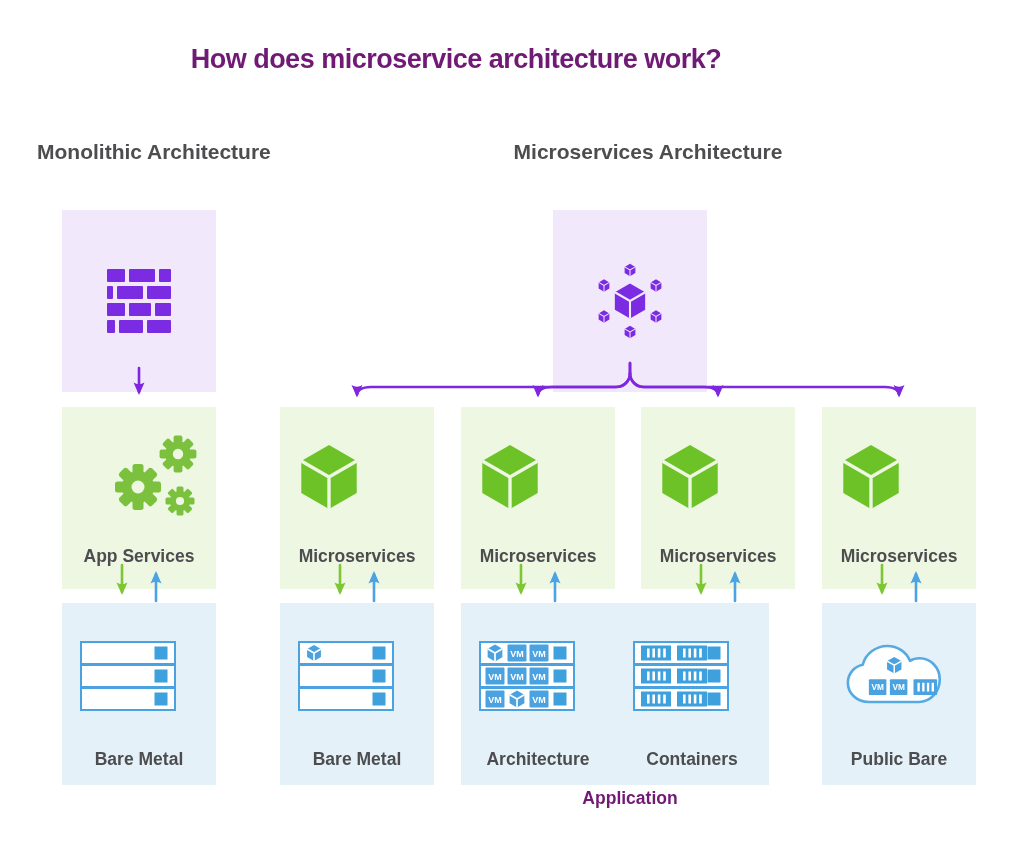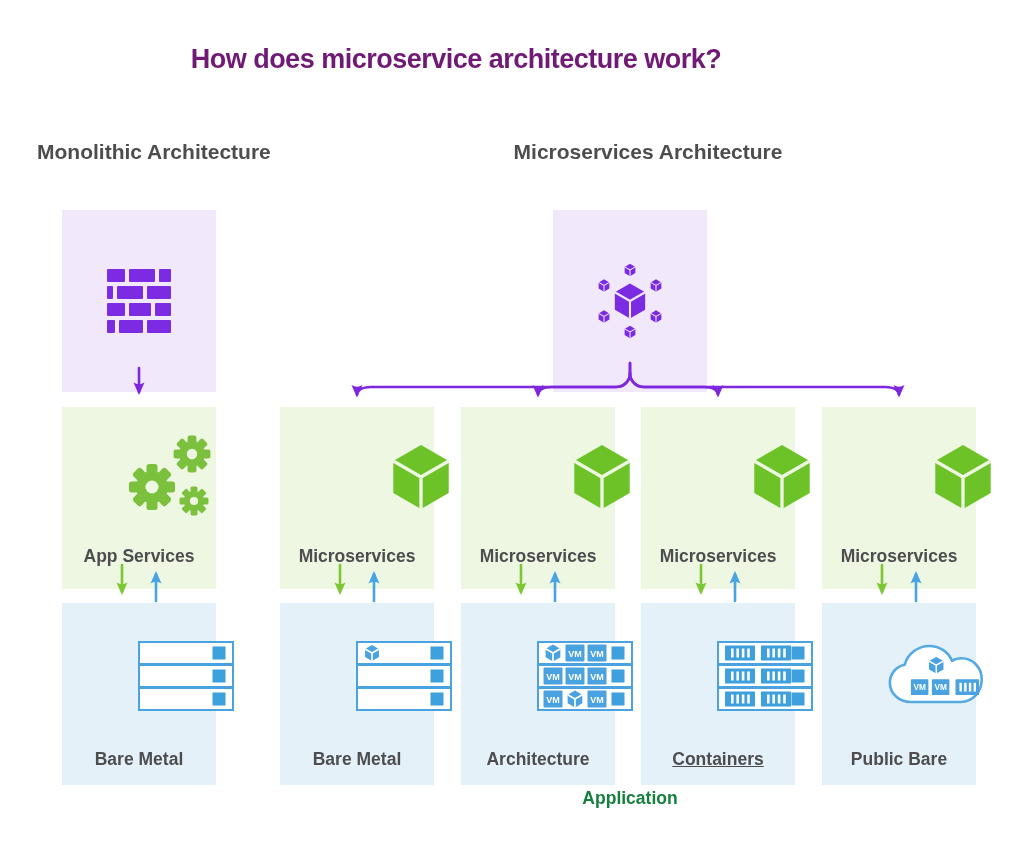--- a/index.html
+++ b/index.html
@@ -12,29 +12,29 @@
     font-size:27px;font-weight:700;color:#701a75;letter-spacing:-0.5px;
   }
   .heading{
     position:absolute;top:140px;font-size:21px;font-weight:700;color:#4d4d4f;white-space:nowrap;
   }
   .heading.mono{left:37px;}
   .heading.micro{left:618px;transform:translateX(-50%);margin-left:30px;}
   .node{
     position:absolute;width:154px;height:182px;display:flex;flex-direction:column;align-items:center;
   }
-  .node .iconwrap{flex:1;display:flex;align-items:center;justify-content:flex-end;width:100%;margin-left:36px;}
+  .node .iconwrap{flex:1;display:flex;align-items:center;justify-content:flex-start;width:100%;margin-left:36px;}
   .node .nlabel{font-size:17.5px;font-weight:700;color:#4d4d4f;text-align:center;white-space:nowrap;}
   .purple-node{background:#f1e9fb;justify-content:center;}
   .green-node{background:#edf7e2;padding-bottom:22px;box-sizing:border-box;}
   .blue-node{background:#e4f1f9;padding-bottom:15px;box-sizing:border-box;}
   .arrows{position:absolute;left:0;top:0;width:1024px;height:851px;pointer-events:none;}
   .app-label{
     position:absolute;left:630px;top:788px;transform:translateX(-50%);
-    font-size:17.5px;font-weight:700;color:#15803d;
+    font-size:17.5px;font-weight:700;color:#701a75;
   }
   svg{display:block;}
   .vmtext{font-family:"Liberation Sans",sans-serif;font-size:9px;font-weight:700;fill:#ffffff;}
   .vmtext-lg{font-family:"Liberation Sans",sans-serif;font-size:9.5px;font-weight:700;fill:#ffffff;}
 </style>
 </head>
 <body>
 
 <div class="canvas">
 
@@ -251,21 +251,21 @@
             <polygon points="0,-10 8.66,-5 8.66,5 0,10 -8.66,5 -8.66,-5" fill="#4aa3e0"></polygon>
             <path d="M-8.66,-5 L0,0 L8.66,-5 M0,0 L0,10" fill="none" stroke="#ffffff" stroke-width="2"></path>
           </g>
         <rect x="50.5" y="49.5" width="19" height="17" rx="1" fill="#4aa3e0"></rect>
           <text class="vmtext" x="60" y="61.5" text-anchor="middle">VM</text>
       </svg>
     </div>
     <div class="nlabel">Architecture</div>
   </div>
 
-  <div class="node blue-node" style="left:641px;top:603px;text-decoration:underline;">
+  <div class="node blue-node" style="left:615px;top:603px;">
     <div class="iconwrap">
       <svg width="96" height="70" viewBox="0 0 96 70">
         <g fill="#ffffff" stroke="#4aa3e0" stroke-width="2">
           <rect x="1" y="1" width="94" height="22"></rect>
             <rect x="1" y="24" width="94" height="22"></rect>
             <rect x="1" y="47" width="94" height="22"></rect>
         </g>
         <g fill="#3ea1de">
           <rect x="74.5" y="5.5" width="13" height="13"></rect>
             <rect x="74.5" y="28.5" width="13" height="13"></rect>

